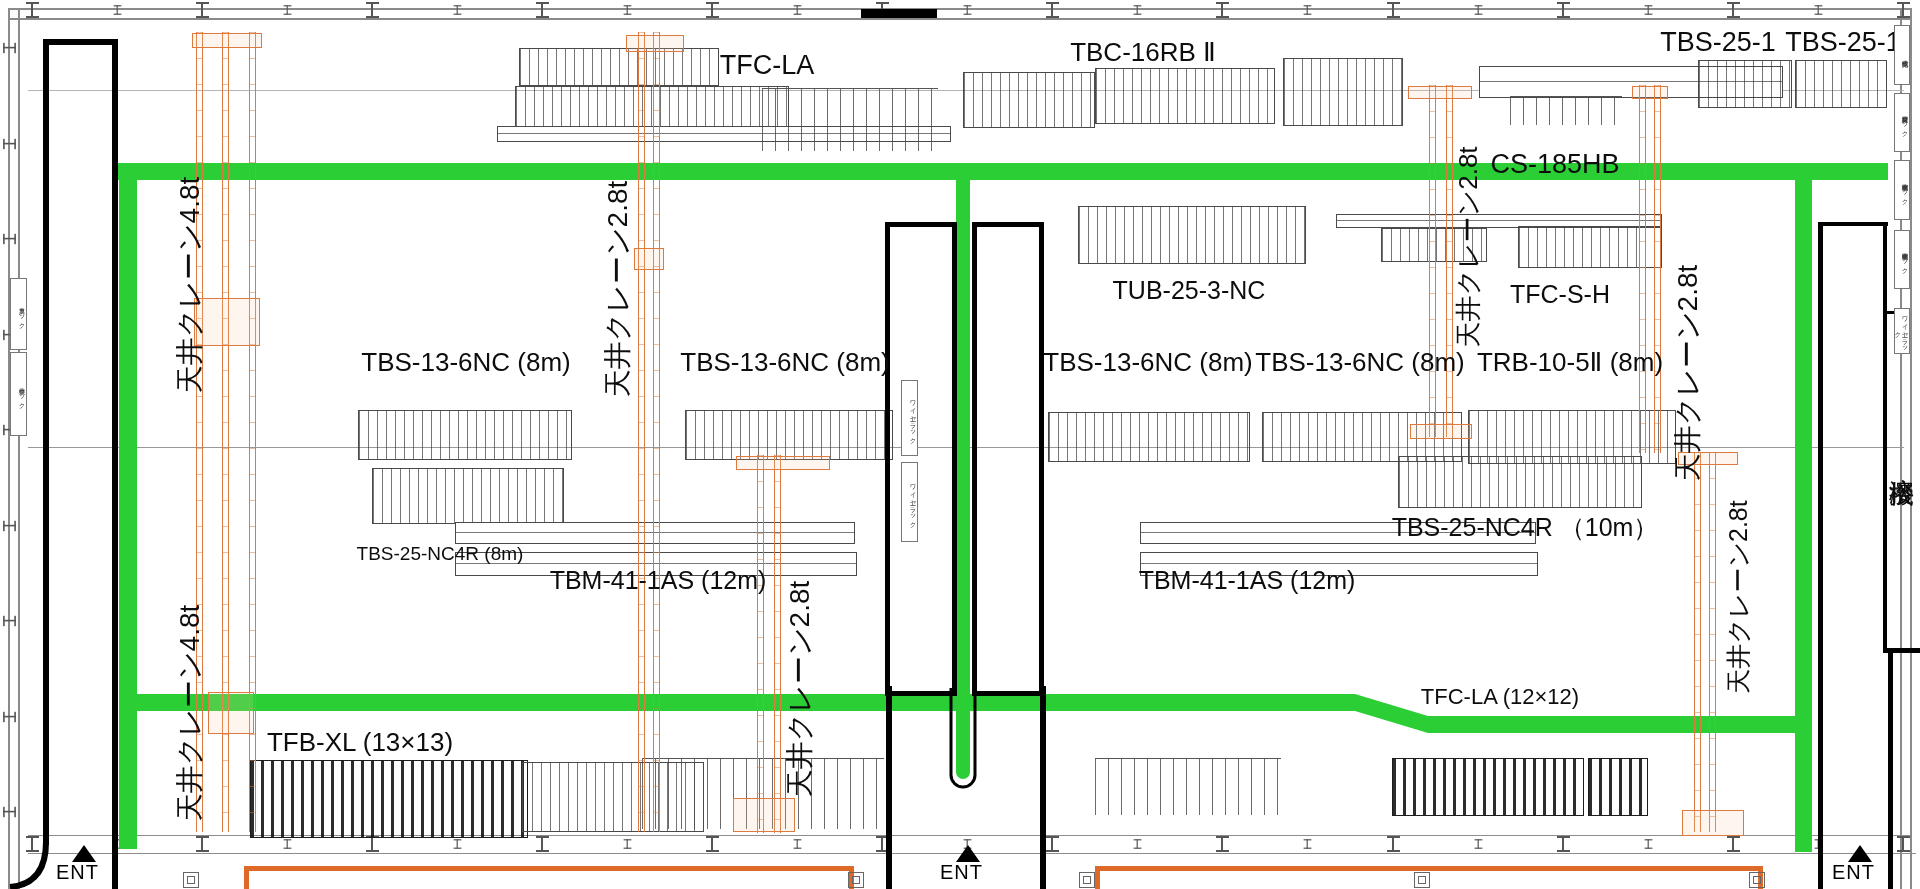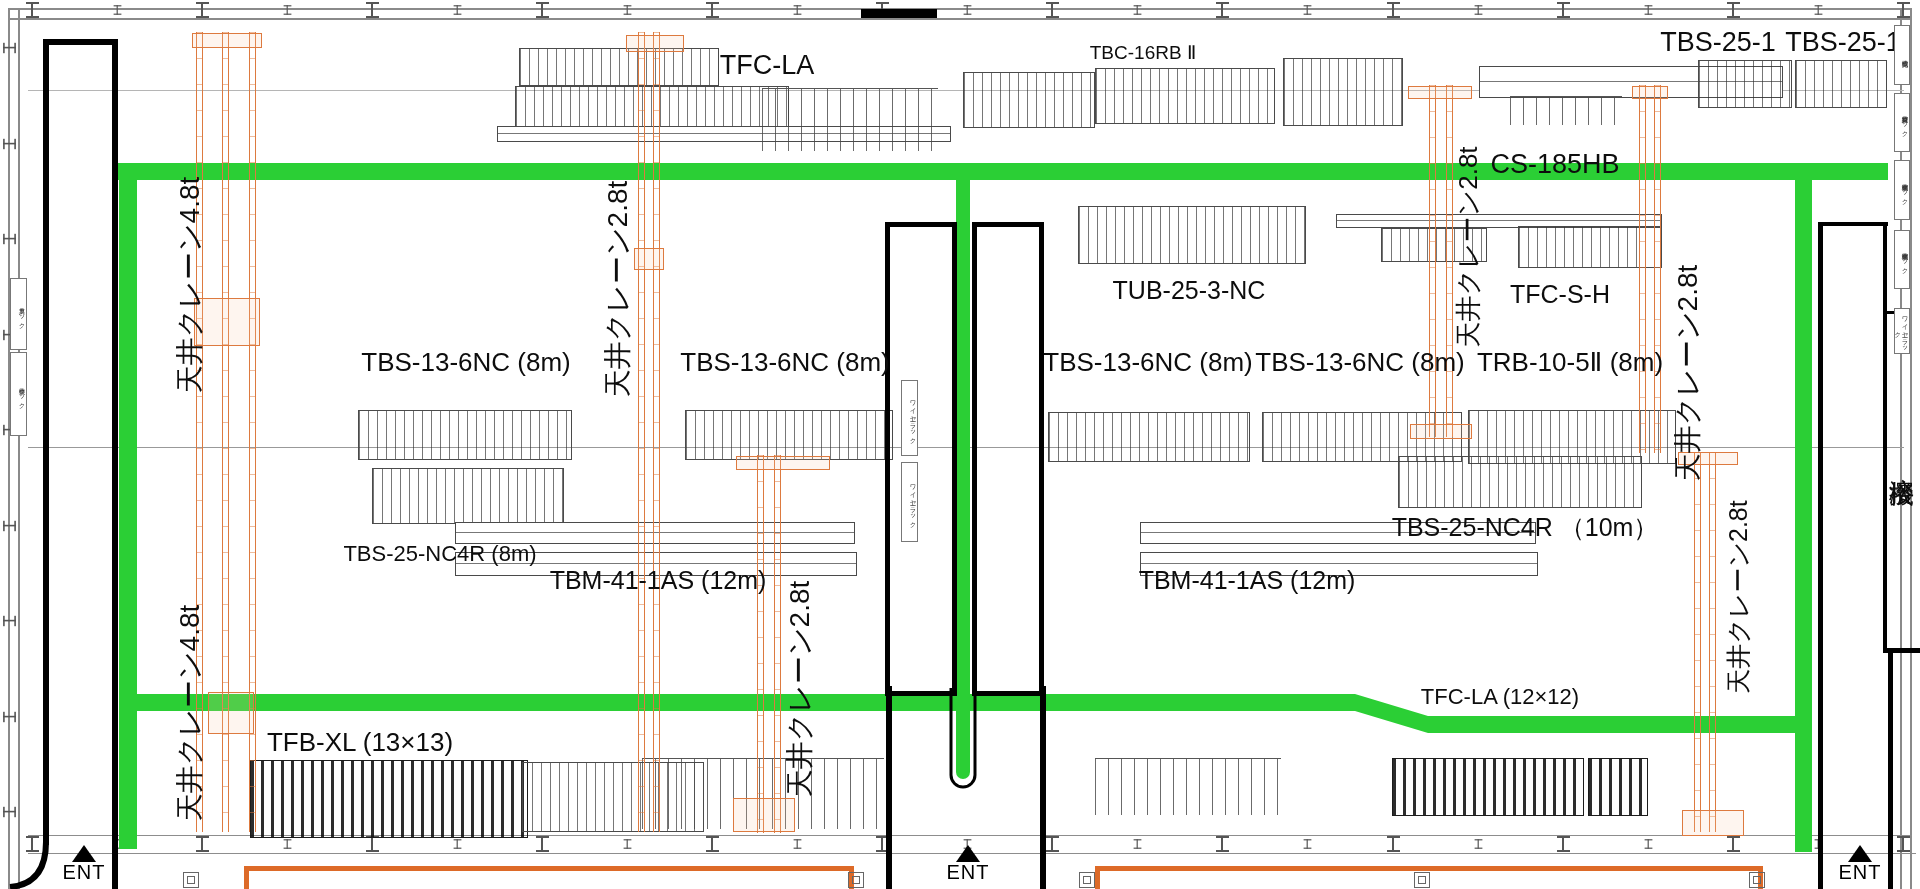--- a/index.html
+++ b/index.html
@@ -39,21 +39,21 @@
   
   .mlabel{position:absolute;transform:translate(-50%,-50%);white-space:nowrap;color:#0d0d0d;
           font-weight:500;letter-spacing:0px;}
   .vlabel{position:absolute;height:32px;line-height:32px;text-align:center;white-space:nowrap;
           transform:rotate(-90deg);transform-origin:center;font-size:28px;color:#0d0d0d;font-weight:500;}
   .vtext{position:absolute;writing-mode:vertical-rl;text-orientation:upright;color:#0d0d0d;
          letter-spacing:2px;}
   .rack{position:absolute;border:1px solid #777;writing-mode:vertical-rl;text-orientation:upright;
         font-size:6.5px;color:#333;text-align:center;overflow:hidden;line-height:1.1;background:#fff;}
   
-  .ent{position:absolute;width:56px;text-align:center;color:#000;}
+  .ent{position:absolute;width:56px;text-align:left;color:#000;}
   .ent .tri{width:0;height:0;border-left:12px solid transparent;border-right:12px solid transparent;
             border-bottom:17px solid #000;margin:0 auto;}
   .ent .etext{font-size:20px;line-height:20px;letter-spacing:1px;}
   .sq{position:absolute;width:14px;height:14px;border:1px solid #666;}
   .sq i{position:absolute;left:3px;top:3px;right:3px;bottom:3px;border:1px solid #666;display:block;}
   svg.paths{position:absolute;left:0;top:0;}
 </style>
 </head>
 <body>
 
@@ -344,32 +344,32 @@
       <i></i>
     </div>
   <div class="sq" style="left:1414px;top:872px">
       <i></i>
     </div>
   <div class="sq" style="left:1749px;top:872px">
       <i></i>
     </div>
 
   <div class="mlabel" style="left:767px;top:65px;font-size:27px">TFC-LA</div>
-  <div class="mlabel" style="left:1143px;top:52px;font-size:19px">TBC-16RB Ⅱ</div>
+  <div class="mlabel" style="left:1143px;top:52px;font-size:26px">TBC-16RB Ⅱ</div>
   <div class="mlabel" style="left:1718px;top:42px;font-size:27px">TBS-25-1</div>
   <div class="mlabel" style="left:1843px;top:42px;font-size:27px">TBS-25-1</div>
   <div class="mlabel" style="left:1555px;top:164px;font-size:27px">CS-185HB</div>
   <div class="mlabel" style="left:1189px;top:290px;font-size:25px">TUB-25-3-NC</div>
   <div class="mlabel" style="left:1560px;top:294px;font-size:25px">TFC-S-H</div>
   <div class="mlabel" style="left:466px;top:362px;font-size:26px">TBS-13-6NC (8m)</div>
   <div class="mlabel" style="left:785px;top:362px;font-size:26px">TBS-13-6NC (8m)</div>
   <div class="mlabel" style="left:1148px;top:362px;font-size:26px">TBS-13-6NC (8m)</div>
   <div class="mlabel" style="left:1360px;top:362px;font-size:26px">TBS-13-6NC (8m)</div>
   <div class="mlabel" style="left:1570px;top:362px;font-size:26px">TRB-10-5Ⅱ (8m)</div>
-  <div class="mlabel" style="left:440px;top:554px;font-size:22px">TBS-25-NC4R (8m)</div>
+  <div class="mlabel" style="left:440px;top:554px;font-size:19px">TBS-25-NC4R (8m)</div>
   <div class="mlabel" style="left:658px;top:580px;font-size:25px">TBM-41-1AS (12m)</div>
   <div class="mlabel" style="left:1247px;top:580px;font-size:25px">TBM-41-1AS (12m)</div>
   <div class="mlabel" style="left:1525px;top:527px;font-size:25px">TBS-25-NC4R （10m）</div>
   <div class="mlabel" style="left:360px;top:742px;font-size:26px">TFB-XL (13×13)</div>
   <div class="mlabel" style="left:1500px;top:697px;font-size:22px">TFC-LA (12×12)</div>
 
   <div class="vlabel" style="left:34px;top:269px;width:312px">天井クレーン4.8t</div>
   <div class="vlabel" style="left:460px;top:273px;width:315px">天井クレーン2.8t</div>
   <div class="vlabel" style="left:1343px;top:231px;width:250px;font-size:26px">天井クレーン2.8t</div>
   <div class="vlabel" style="left:1523px;top:357px;width:330px">天井クレーン2.8t</div>

